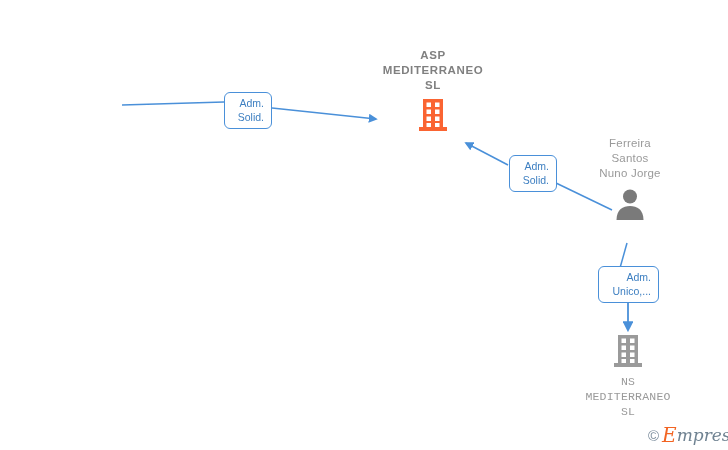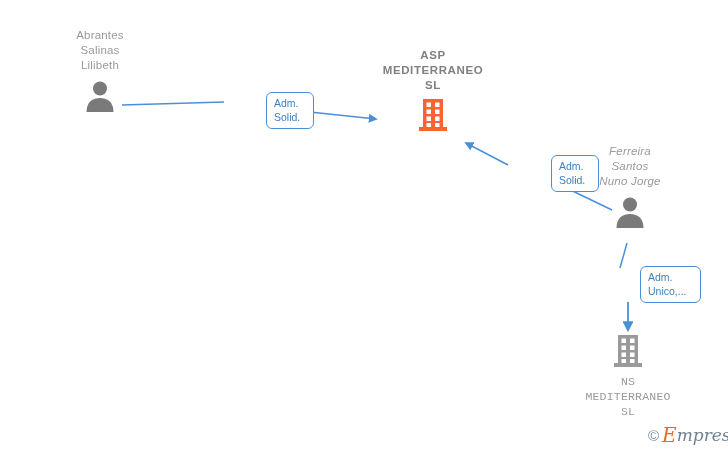--- a/index.html
+++ b/index.html
@@ -47,24 +47,23 @@
   }
   .edge-box {
     position: absolute;
     border: 1.6px solid #4a90d9;
     border-radius: 6px;
     background: #ffffff;
     color: #3d7fc1;
     font-size: 10.5px;
     line-height: 14px;
     padding: 3px 7px 4px 7px;
-    text-align: left;
+    text-align: right;
     white-space: pre-line;
     box-sizing: border-box;
-    margin-left: 42px;
   }
   .watermark {
     position: absolute;
     display: flex;
     align-items: center;
     gap: 3px;
   }
   .wm-c {
     font-size: 15px;
     color: #7d8e9e;
@@ -103,49 +102,40 @@
 
     <line x1="612" y1="210" x2="556" y2="183" stroke="#4a90d9" stroke-width="1.5"></line>
 
     <line x1="508" y1="165" x2="466" y2="143" stroke="#4a90d9" stroke-width="1.5" marker-end="url(#arrow-blue)"></line>
 
     <line x1="627" y1="243" x2="620" y2="268" stroke="#4a90d9" stroke-width="1.5"></line>
 
     <line x1="628" y1="302" x2="628" y2="330" stroke="#4a90d9" stroke-width="1.8" marker-end="url(#arrow-blue)"></line>
   </svg>
 
-  <div class="node" style="left:35px; top:28px; width:130px;">
-    <div class="node-label">Abrantes
-Salinas
-Lilibeth</div>
-    <svg class="node-icon" width="34" height="34" viewBox="0 0 34 34" style="margin-top:6px;">
-      <circle cx="17" cy="9.5" r="7" fill="#7a7a7a"></circle>
-      <path d="M3.5 33 C3.5 22.5 10 19 17 19 C24 19 30.5 22.5 30.5 33 Z" fill="#7a7a7a"></path>
-    </svg>
-  </div>
 
   <div class="node" style="left:368px; top:48px; width:130px;">
     <div class="node-label company-main">ASP
 MEDITERRANEO
 SL</div>
     <svg class="node-icon" width="32" height="34" viewBox="0 0 32 34" style="margin-top:5px;">
       <rect x="6" y="1" width="20" height="28" fill="#fa6432"></rect>
       <rect x="2" y="29" width="28" height="4" fill="#fa6432"></rect>
       <rect x="9.5" y="4.5" width="4.5" height="4.5" fill="#ffffff"></rect>
       <rect x="18" y="4.5" width="4.5" height="4.5" fill="#ffffff"></rect>
       <rect x="9.5" y="11.5" width="4.5" height="4.5" fill="#ffffff"></rect>
       <rect x="18" y="11.5" width="4.5" height="4.5" fill="#ffffff"></rect>
       <rect x="9.5" y="18.5" width="4.5" height="4.5" fill="#ffffff"></rect>
       <rect x="18" y="18.5" width="4.5" height="4.5" fill="#ffffff"></rect>
       <rect x="9.5" y="25" width="4.5" height="4" fill="#ffffff"></rect>
       <rect x="18" y="25" width="4.5" height="4" fill="#ffffff"></rect>
     </svg>
   </div>
 
-  <div class="node" style="left:565px; top:144px; width:130px;font-style:italic;">
+  <div class="node" style="left:565px; top:136px; width:130px;">
     <div class="node-label">Ferreira
 Santos
 Nuno Jorge</div>
     <svg class="node-icon" width="34" height="34" viewBox="0 0 34 34" style="margin-top:6px;">
       <circle cx="17" cy="9.5" r="7" fill="#7a7a7a"></circle>
       <path d="M3.5 33 C3.5 22.5 10 19 17 19 C24 19 30.5 22.5 30.5 33 Z" fill="#7a7a7a"></path>
     </svg>
   </div>
 
   <div class="node" style="left:563px; top:334px; width:130px;">

